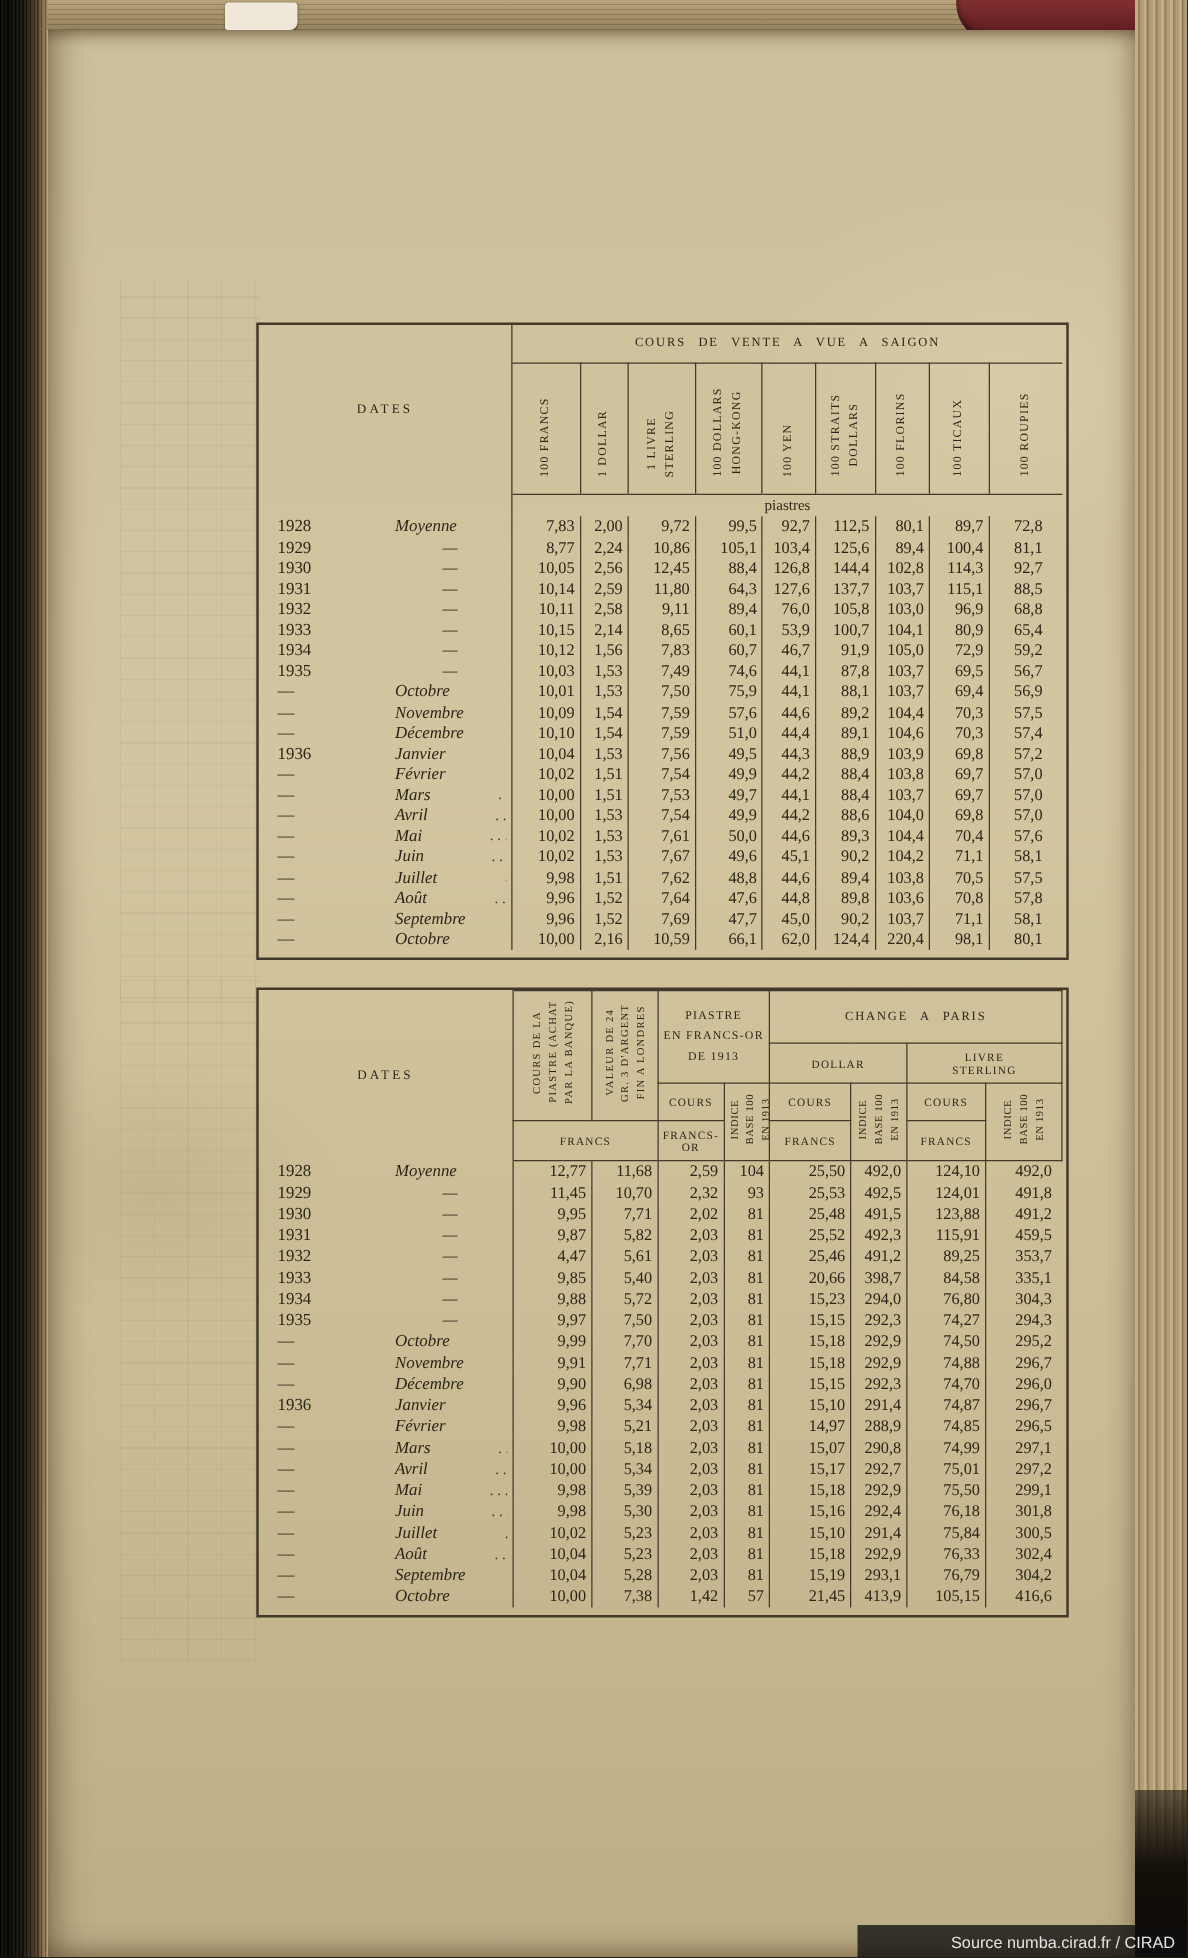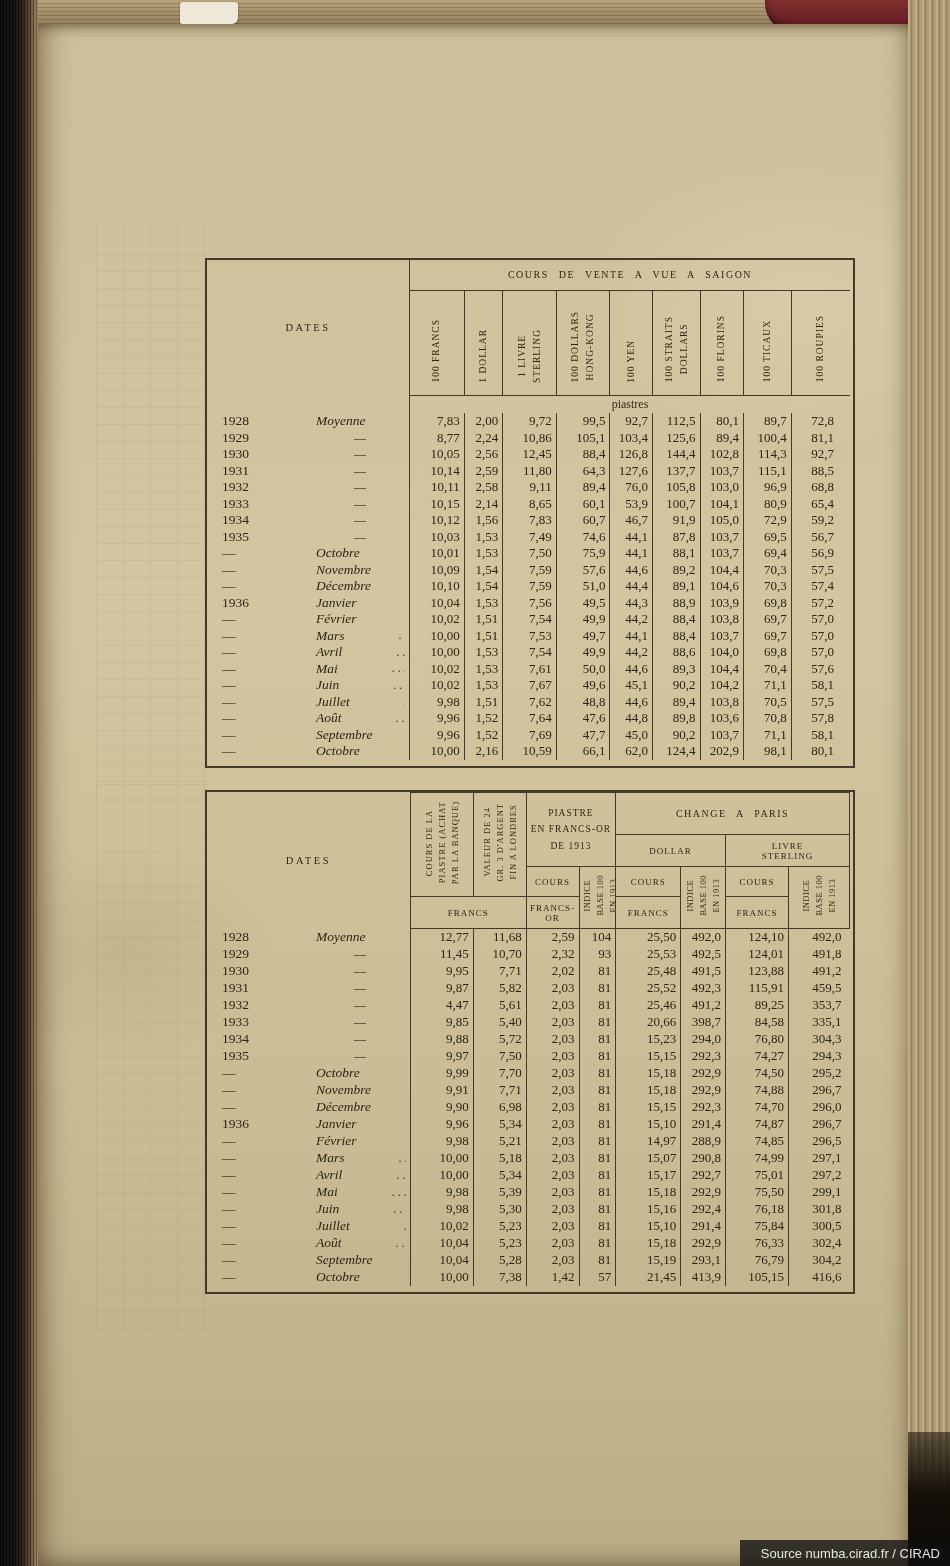--- a/index.html
+++ b/index.html
@@ -93,21 +93,21 @@
   .t1 td.val:last-child{padding-right:16px;}
   .t2 td.val:last-child{padding-right:8px;}
   td.dates{display:flex;align-items:center;padding-left:15px;padding-right:4px;font-size:13.5px;height:inherit;gap:48px;}
   td.dates .pre{width:46px;flex:none;}
   td.dates .lbl{flex:none;font-style:italic;}
   td.dates .lbl.dashlbl{margin-left:38px;}
   td.dates .dots{flex:1;overflow:hidden;white-space:nowrap;letter-spacing:3px;
     padding-left:6px;font-size:12px;color:#3a3226;}
 
   
-  #source-bar{position:absolute;right:0;bottom:0;width:210px;height:26px;
+  #source-bar{position:absolute;right:0;bottom:0;width:264px;height:26px;
     background:rgba(15,15,15,.78);color:#e4e4e4;display:flex;align-items:center;
     justify-content:flex-end;padding-right:10px;box-sizing:border-box;
     font-family:"Liberation Sans","DejaVu Sans",sans-serif;font-size:13px;}
 </style>
 </head>
 <body>
 
 <div id="canvas">
 
   <div id="binding-edge"></div>
@@ -487,21 +487,21 @@
                 <span class="pre">—</span>
                 <span class="lbl">Octobre</span>
                 <span class="dots">.............................................</span>
               </td>
               <td class="val">10,00</td>
               <td class="val">2,16</td>
               <td class="val">10,59</td>
               <td class="val">66,1</td>
               <td class="val">62,0</td>
               <td class="val">124,4</td>
-              <td class="val">202,9</td>
+              <td class="val">220,4</td>
               <td class="val">98,1</td>
               <td class="val">80,1</td>
             </tr>
           </tbody>
       </table>
     </div>
 
     <div id="t2-wrap" class="tbl-wrap">
       <table class="t t2">
         <colgroup>

